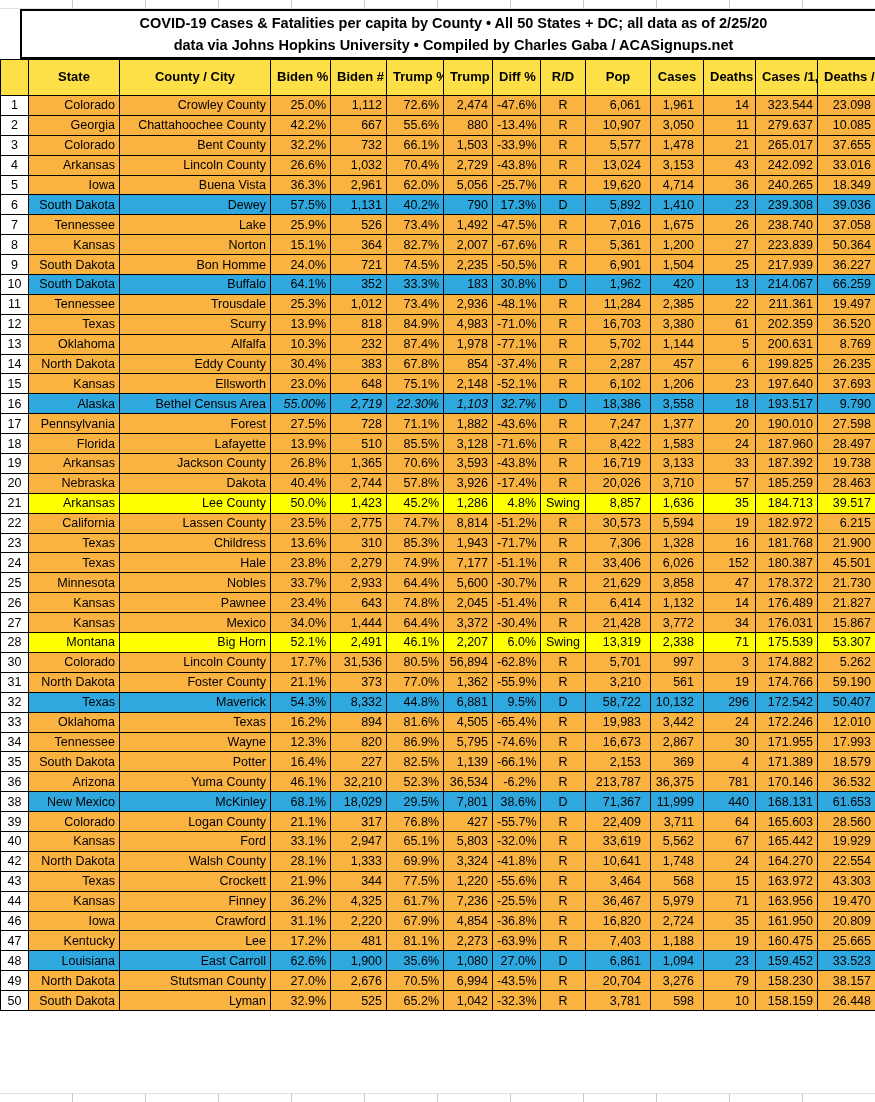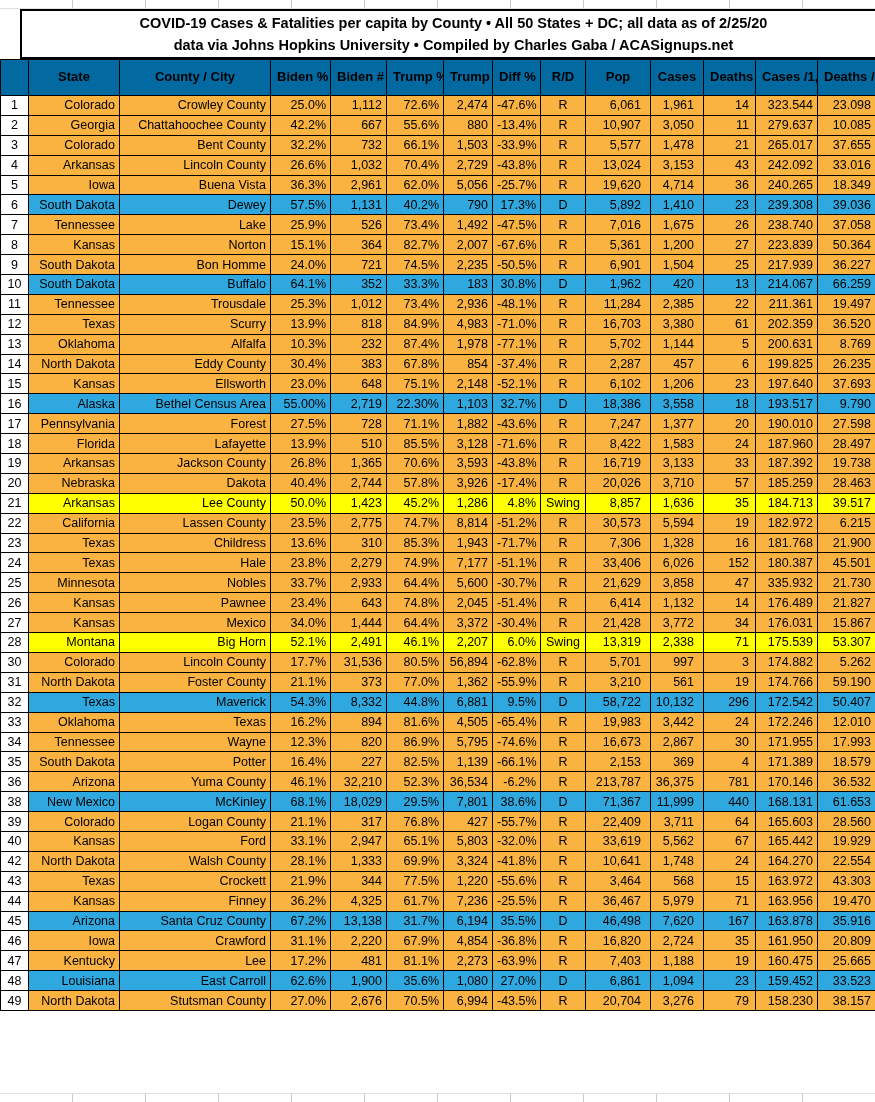--- a/index.html
+++ b/index.html
@@ -30,37 +30,37 @@
 
   table.grid {
     border-collapse:collapse; table-layout:fixed; width:875px;
     margin:0; padding:0;
   }
   table.grid th, table.grid td {
     border:1px solid #000; overflow:hidden; white-space:nowrap;
     color:#000; box-sizing:border-box;
   }
   thead th {
-    background:#0369a1; font-weight:bold; font-size:13px; text-align:center;
+    background:#fde047; font-weight:bold; font-size:13px; text-align:center;
     vertical-align:middle; height:36px; line-height:1.25;
     white-space:pre-line; border-width:2px; padding:0 6px;
   }
   tbody tr { height:19.9px; }
   tbody td { font-size:12.5px; padding:0 4px; vertical-align:middle; }
 
   td.numcol { background:#fff; text-align:center; padding:0 2px; }
   td.rep   { background:var(--rep-color,#FAB241); }
   td.dem   { background:var(--dem-color,#2FA8E0); }
   td.swing { background:var(--swing-color,#FFFF00); }
 
   td.a-right  { text-align:right; }
   td.a-center { text-align:center; }
   td.pad-wide { padding-right:9px; }
   td.pad-mid  { padding-right:6px; }
-  td.italic   { }
+  td.italic   { font-style:italic; }
 </style>
 </head>
 <body>
 
 <div class="sheet">
   <div class="gridstrip"></div>
 
   <div class="titlebox">
     <div>COVID-19 Cases &amp; Fatalities per capita by County • All 50 States + DC; all data as of 2/25/20</div>
     <div>data via Johns Hopkins University • Compiled by Charles Gaba / ACASignups.net</div>
@@ -499,21 +499,21 @@
           <td class="rep a-right">Nobles</td>
           <td class="rep a-right">33.7%</td>
           <td class="rep a-right">2,933</td>
           <td class="rep a-right">64.4%</td>
           <td class="rep a-right">5,600</td>
           <td class="rep a-right">-30.7%</td>
           <td class="rep a-center">R</td>
           <td class="rep a-right pad-wide">21,629</td>
           <td class="rep a-right pad-wide">3,858</td>
           <td class="rep a-right pad-mid">47</td>
-          <td class="rep a-right">335.932</td>
+          <td class="rep a-right">178.372</td>
           <td class="rep a-right">21.730</td>
         </tr>
         <tr>
           <td class="numcol">26</td>
           <td class="rep a-right">Kansas</td>
           <td class="rep a-right">Pawnee</td>
           <td class="rep a-right">23.4%</td>
           <td class="rep a-right">643</td>
           <td class="rep a-right">74.8%</td>
           <td class="rep a-right">2,045</td>
@@ -759,36 +759,20 @@
           <td class="rep a-right">7,236</td>
           <td class="rep a-right">-25.5%</td>
           <td class="rep a-center">R</td>
           <td class="rep a-right pad-wide">36,467</td>
           <td class="rep a-right pad-wide">5,979</td>
           <td class="rep a-right pad-mid">71</td>
           <td class="rep a-right">163.956</td>
           <td class="rep a-right">19.470</td>
         </tr>
         <tr>
-          <td class="numcol">45</td>
-          <td class="dem a-right">Arizona</td>
-          <td class="dem a-right">Santa Cruz County</td>
-          <td class="dem a-right">67.2%</td>
-          <td class="dem a-right">13,138</td>
-          <td class="dem a-right">31.7%</td>
-          <td class="dem a-right">6,194</td>
-          <td class="dem a-right">35.5%</td>
-          <td class="dem a-center">D</td>
-          <td class="dem a-right pad-wide">46,498</td>
-          <td class="dem a-right pad-wide">7,620</td>
-          <td class="dem a-right pad-mid">167</td>
-          <td class="dem a-right">163.878</td>
-          <td class="dem a-right">35.916</td>
-        </tr>
-        <tr>
           <td class="numcol">46</td>
           <td class="rep a-right">Iowa</td>
           <td class="rep a-right">Crawford</td>
           <td class="rep a-right">31.1%</td>
           <td class="rep a-right">2,220</td>
           <td class="rep a-right">67.9%</td>
           <td class="rep a-right">4,854</td>
           <td class="rep a-right">-36.8%</td>
           <td class="rep a-center">R</td>
           <td class="rep a-right pad-wide">16,820</td>
@@ -838,17 +822,33 @@
           <td class="rep a-right">70.5%</td>
           <td class="rep a-right">6,994</td>
           <td class="rep a-right">-43.5%</td>
           <td class="rep a-center">R</td>
           <td class="rep a-right pad-wide">20,704</td>
           <td class="rep a-right pad-wide">3,276</td>
           <td class="rep a-right pad-mid">79</td>
           <td class="rep a-right">158.230</td>
           <td class="rep a-right">38.157</td>
         </tr>
+        <tr>
+          <td class="numcol">50</td>
+          <td class="rep a-right">South Dakota</td>
+          <td class="rep a-right">Lyman</td>
+          <td class="rep a-right">32.9%</td>
+          <td class="rep a-right">525</td>
+          <td class="rep a-right">65.2%</td>
+          <td class="rep a-right">1,042</td>
+          <td class="rep a-right">-32.3%</td>
+          <td class="rep a-center">R</td>
+          <td class="rep a-right pad-wide">3,781</td>
+          <td class="rep a-right pad-wide">598</td>
+          <td class="rep a-right pad-mid">10</td>
+          <td class="rep a-right">158.159</td>
+          <td class="rep a-right">26.448</td>
+        </tr>
       </tbody>
   </table>
 
   <div class="gridstrip bottom"></div>
 </div>
 
 </body></html>

